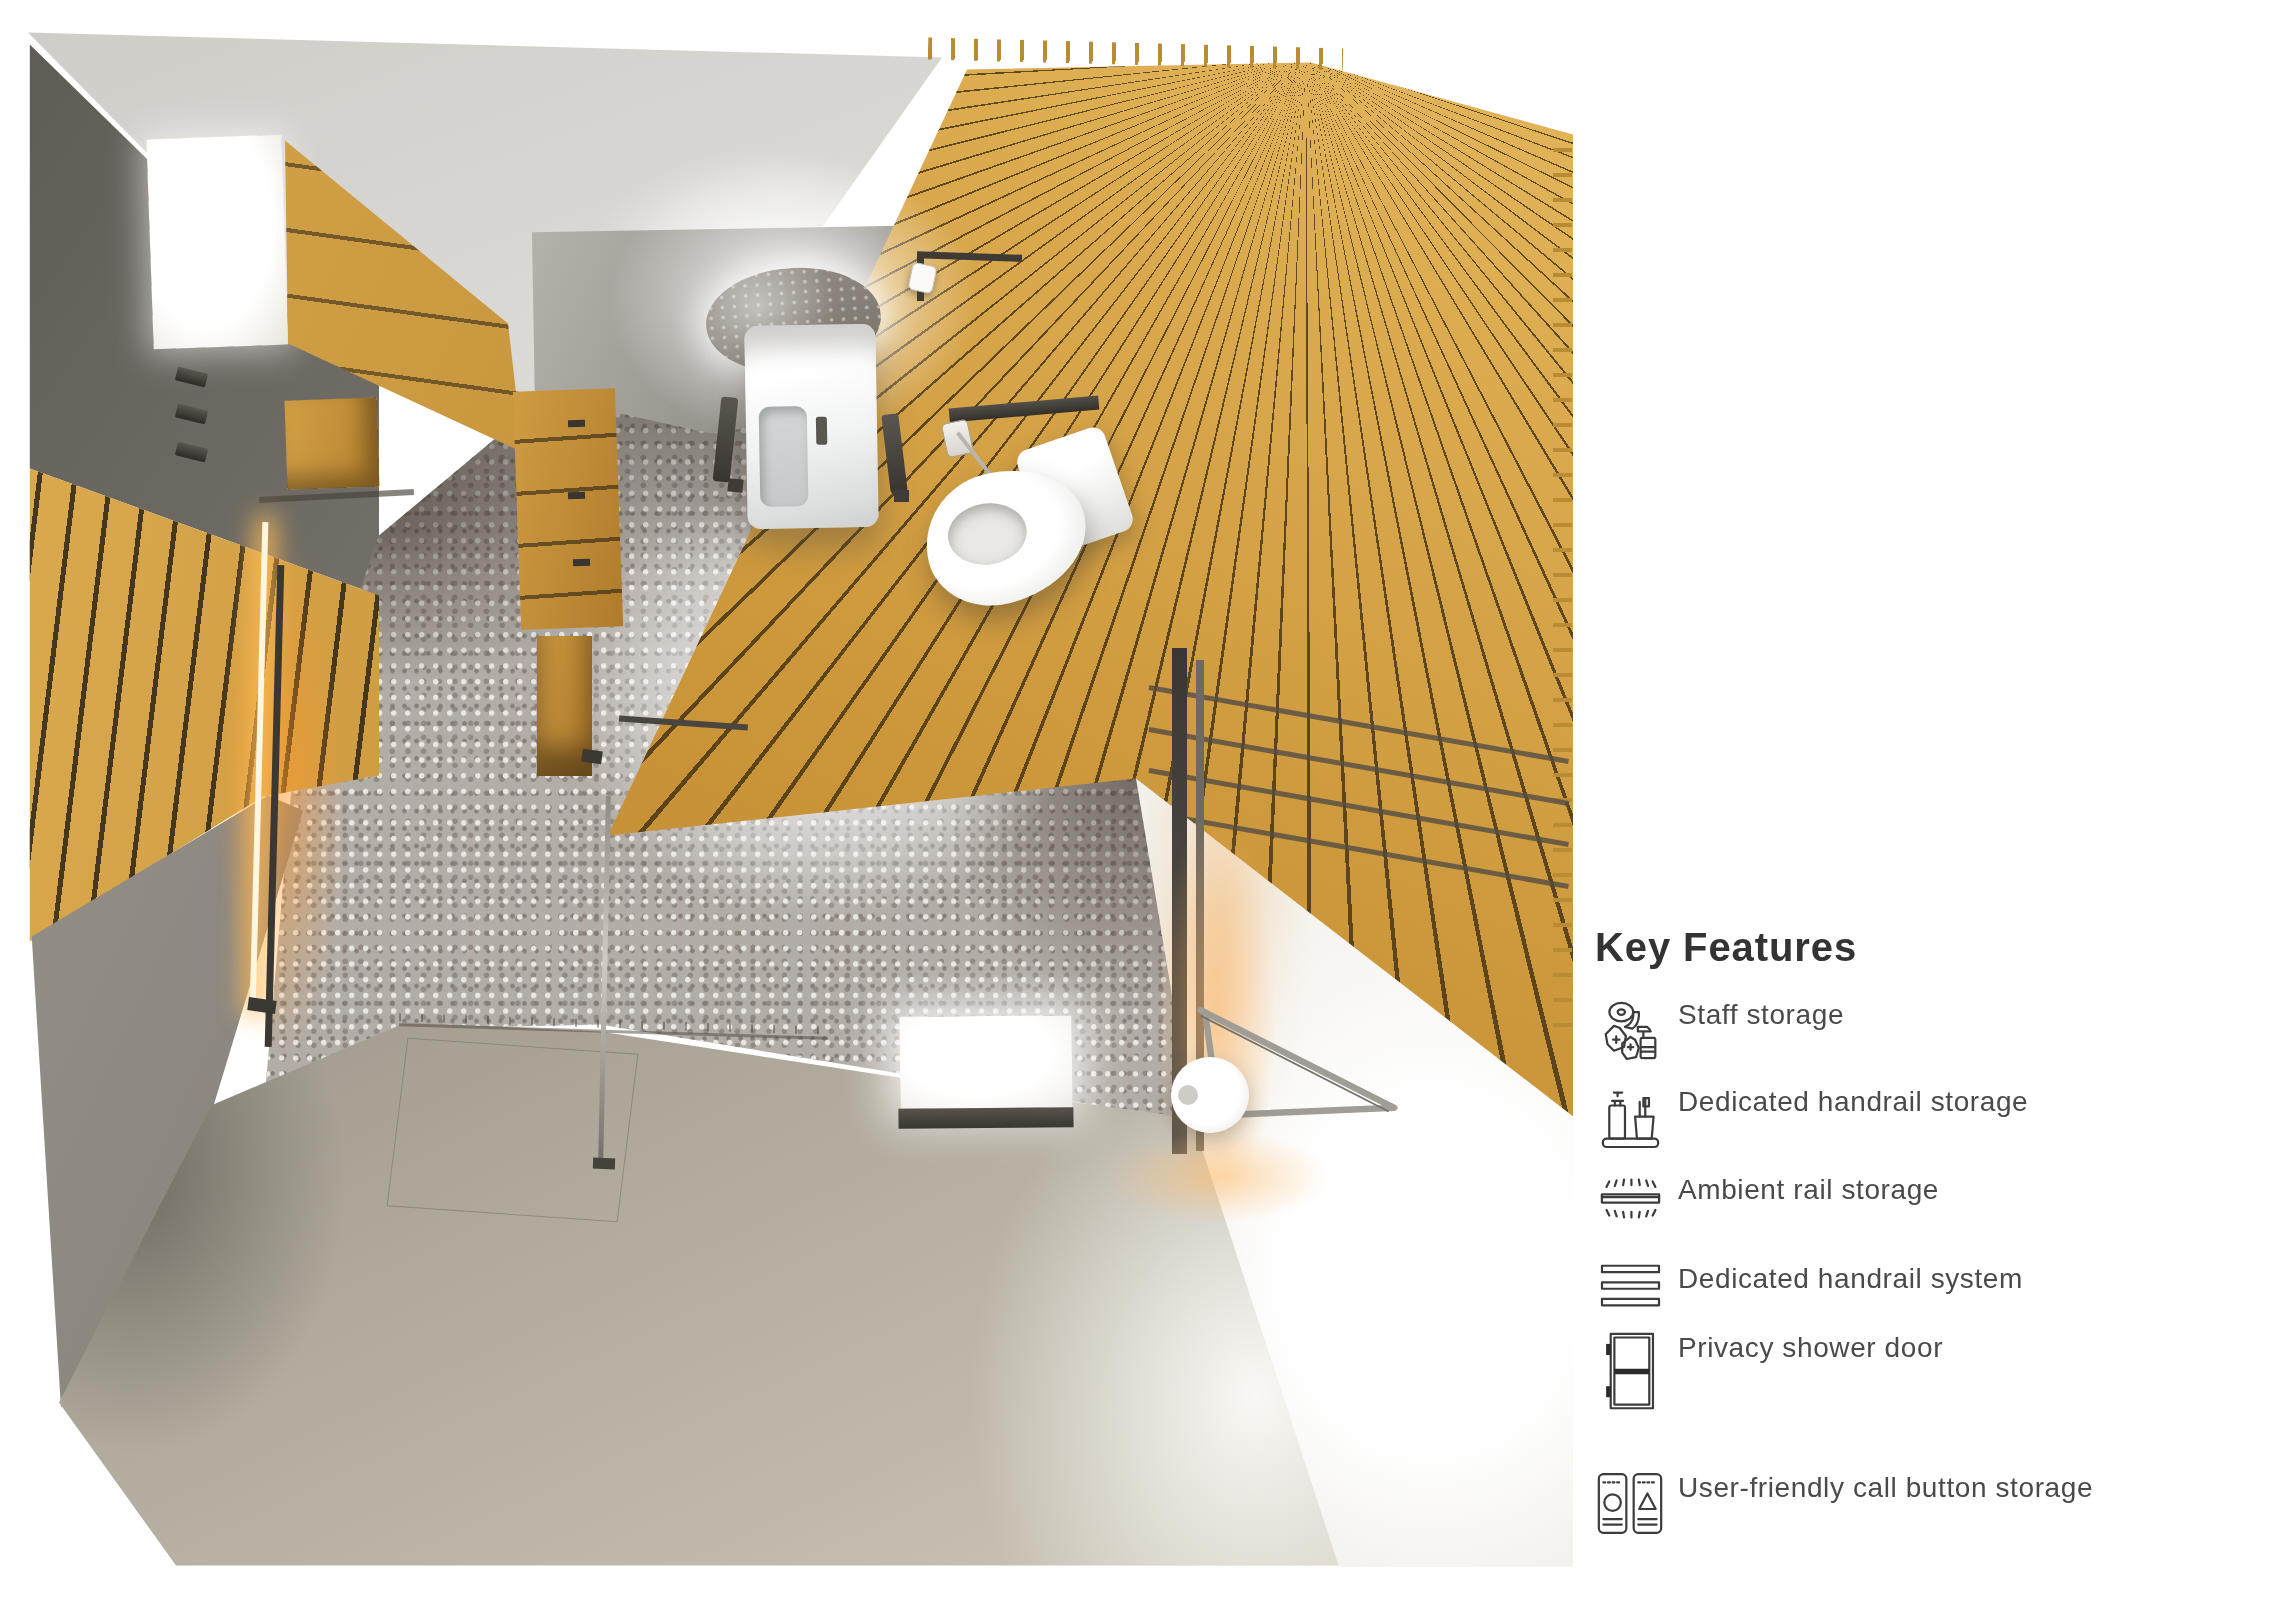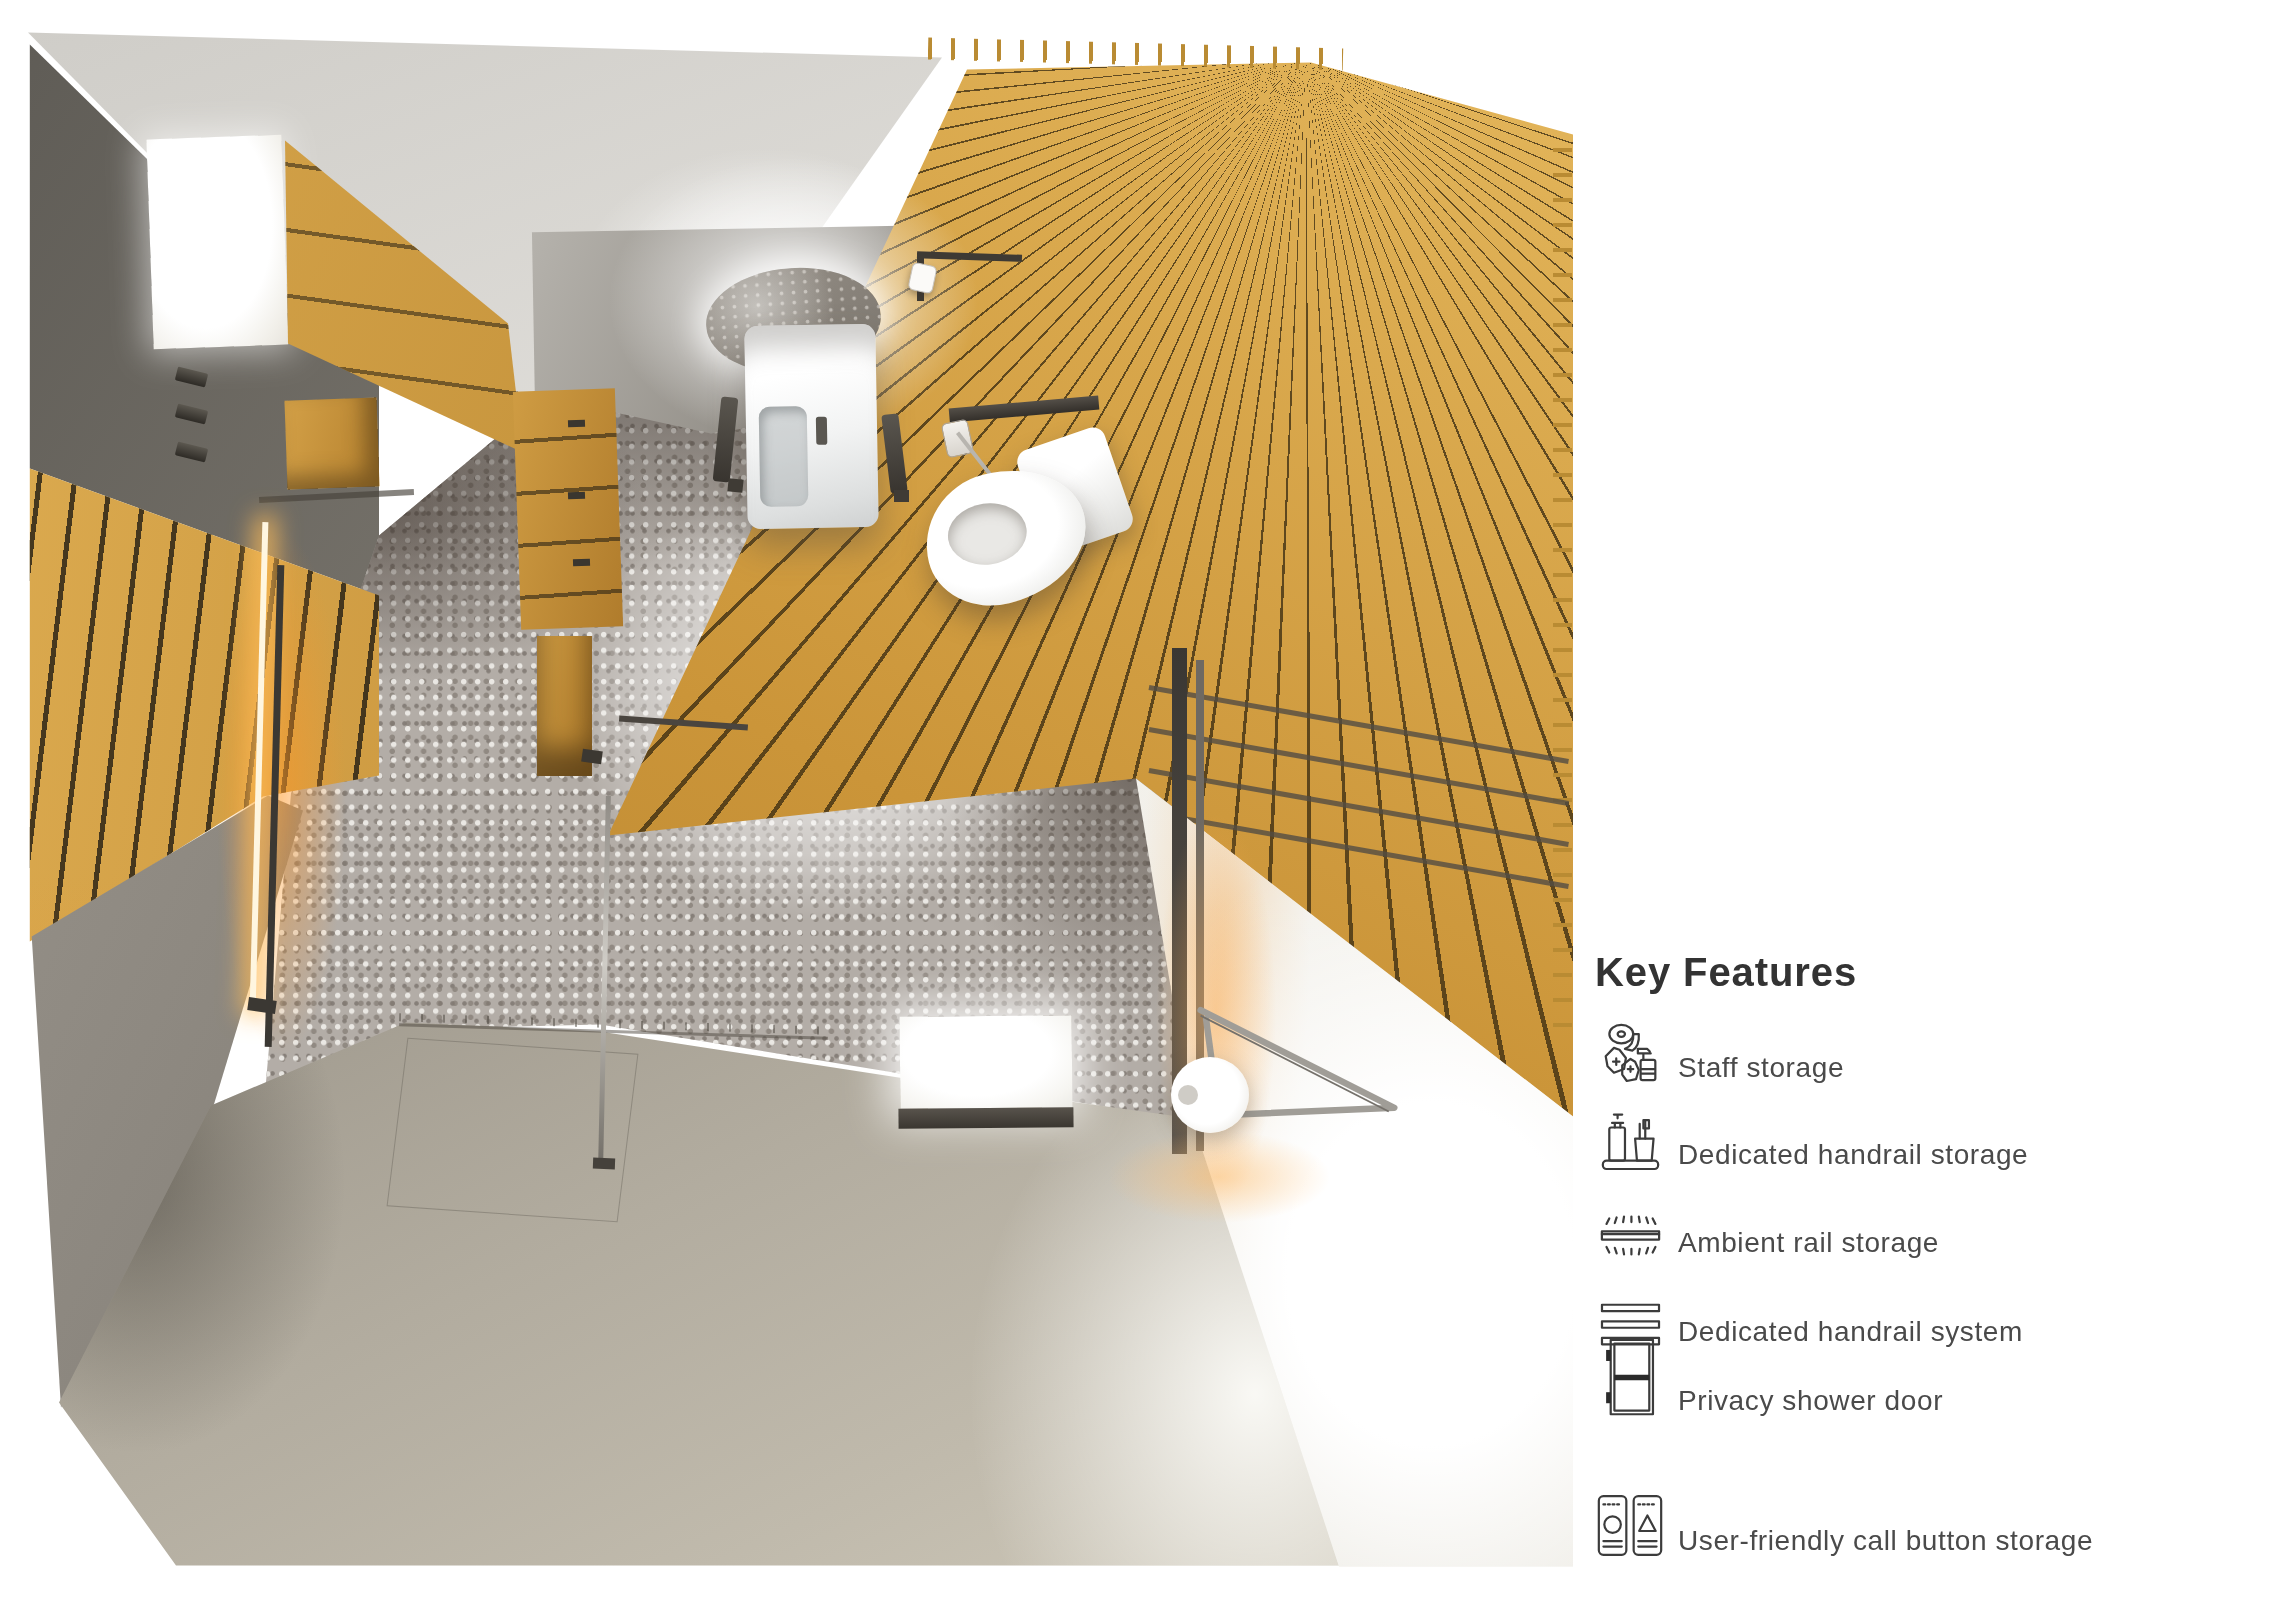--- a/index.html
+++ b/index.html
@@ -2,23 +2,23 @@
 <html style="font-size:14.8px"><head>
 <meta charset="utf-8">
 <style>
   html,body{margin:0;padding:0;background:#ffffff;}
   .page{position:relative;width:2290px;height:1620px;background:#ffffff;overflow:hidden;
         font-family:"Liberation Sans",sans-serif;}
   
   #render{position:absolute;left:28px;top:18.5px;width:1551px;height:1551px;background:#ffffff;overflow:hidden;}
   #render div{position:absolute;}
   
-  #legend{position:absolute;left:1595px;top:946px;width:674px;}
+  #legend{position:absolute;left:1595px;top:921px;width:674px;}
   .legend-title{font-size:40px;font-weight:bold;color:#333333;letter-spacing:0.9px;line-height:52px;}
-  .legend-row{position:absolute;left:0;height:85px;display:flex;align-items:flex-end;}
+  .legend-row{position:absolute;left:0;height:85px;display:flex;align-items:flex-start;}
   .legend-icon{width:70px;display:flex;justify-content:center;align-items:center;flex:0 0 70px;}
   .legend-label{margin-left:13px;font-size:28px;font-weight:normal;color:#4a4a4a;letter-spacing:0.6px;white-space:nowrap;}
   .legend-icon svg{stroke:#3c3c3c;fill:none;stroke-width:2.4;stroke-linejoin:round;stroke-linecap:round;}
 </style>
 </head>
 <body>
 
 <div class="page">
 
   <div id="render">

